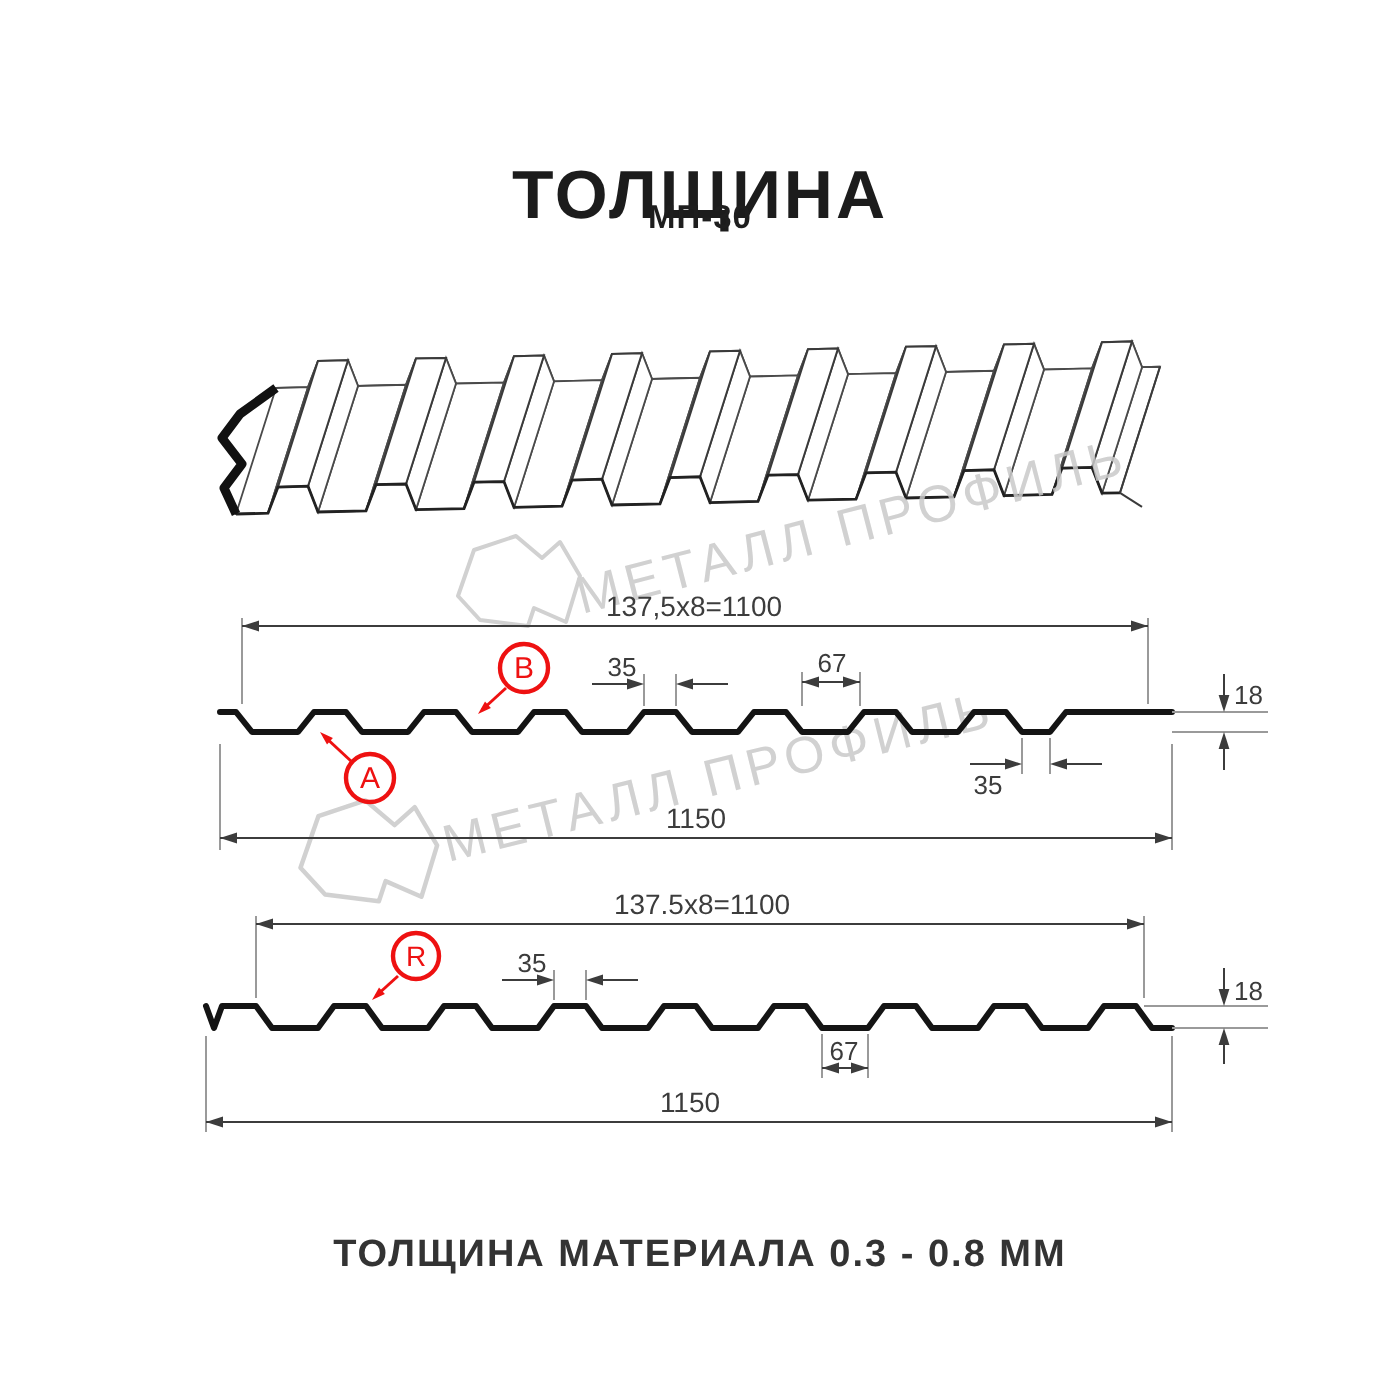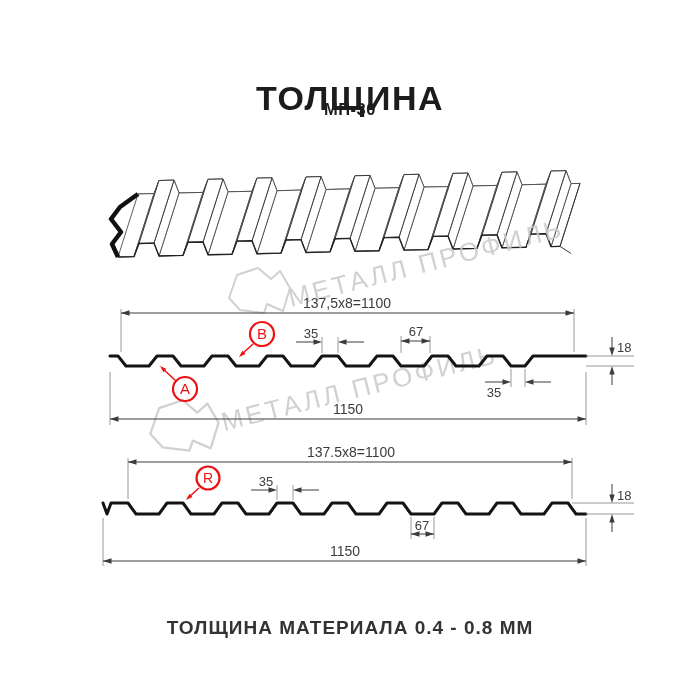--- a/index.html
+++ b/index.html
@@ -156,14 +156,14 @@
         <path d="M0,0 L-8.5,2.7 L-8.5,-2.7 Z" fill="#3c3c3c" transform="translate(586,561) rotate(0)"></path>
         <text x="345" y="556" font-size="14" fill="#3c3c3c" text-anchor="middle">1150</text>
         <circle cx="208" cy="478" r="11.5" fill="none" stroke="#ee1111" stroke-width="2.2"></circle>
         <text x="208" y="483" font-size="14" fill="#ee1111" text-anchor="middle">R</text>
         <line x1="199" y1="488" x2="188" y2="498" stroke="#ee1111" stroke-width="1.5"></line>
         <path d="M0,0 L-8.5,2.7 L-8.5,-2.7 Z" fill="#ee1111" transform="translate(186,500) rotate(137) scale(0.8)"></path>
       </g>
     </svg>
   <h1 class="page-title">ТОЛЩИНА</h1>
   <div class="model-label">МП-30</div>
-  <div class="material-note">ТОЛЩИНА МАТЕРИАЛА 0.4 - 0.8 ММ</div>
+  <div class="material-note">ТОЛЩИНА МАТЕРИАЛА 0.3 - 0.8 ММ</div>
 </div>
 
 </body></html>

